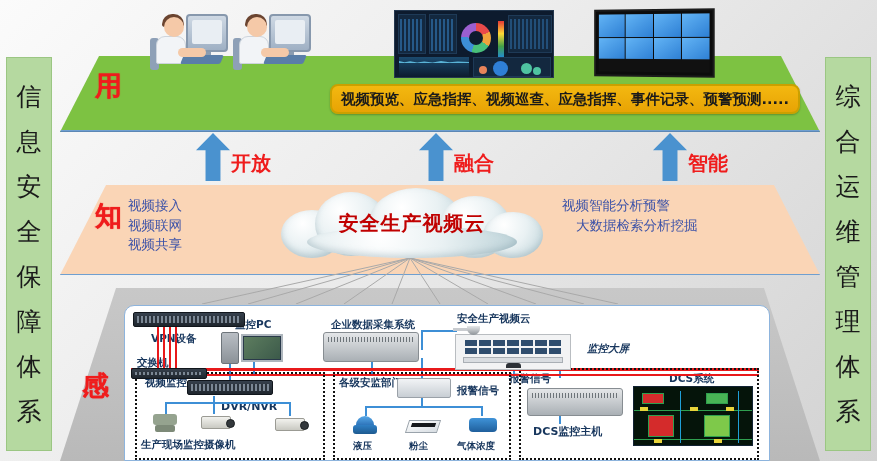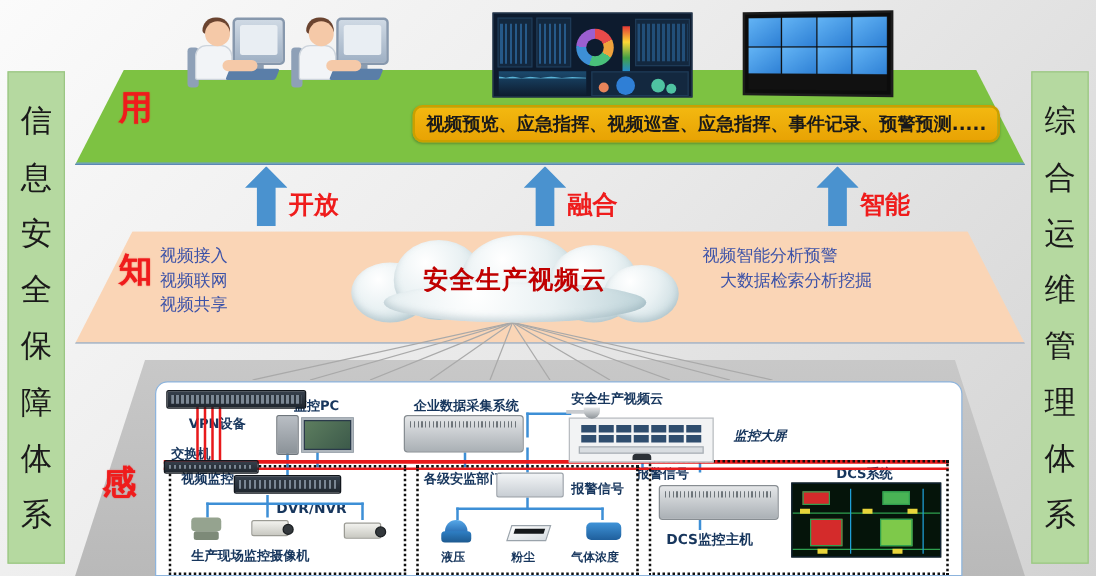--- a/index.html
+++ b/index.html
@@ -443,21 +443,21 @@
     <div class="ptz" style="left:28px; top:108px; width:24px; height:18px;">
         <div class="body"></div>
         <div class="base"></div>
       </div>
     <div class="camera" style="left:76px; top:110px; width:30px; height:13px;">
         <div class="lens"></div>
       </div>
     <div class="camera" style="left:150px; top:112px; width:30px; height:13px;">
         <div class="lens"></div>
       </div>
-    <div class="eq-label" style="left:28px; top:132px; color:#17365d;font-family:Liberation Mono, monospace;">生产现场监控摄像机</div>
+    <div class="eq-label" style="left:16px; top:132px; color:#17365d;font-family:Liberation Mono, monospace;">生产现场监控摄像机</div>
 
     <div class="dot-box" id="dot2"></div>
     <div class="eq-label" style="left:214px; top:70px;">各级安监部门</div>
     <div class="conv" style="left:272px; top:72px; width:54px; height:20px;"></div>
     <div class="eq-label" style="left:332px; top:78px;">报警信号</div>
     <div class="blue-line" style="left:296px; top:52px; width:2px; height:20px;"></div>
     <div class="blue-line" style="left:240px; top:100px; width:118px; height:2px;"></div>
     <div class="blue-line" style="left:296px; top:92px;  width:2px; height:10px;"></div>
     <div class="blue-line" style="left:240px; top:100px; width:2px; height:10px;"></div>
     <div class="blue-line" style="left:356px; top:100px; width:2px; height:10px;"></div>

